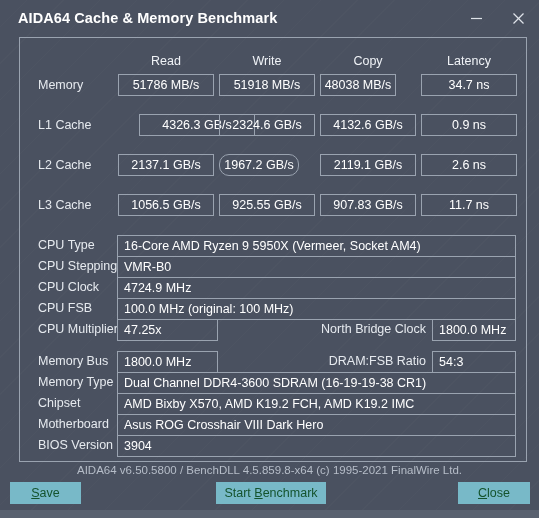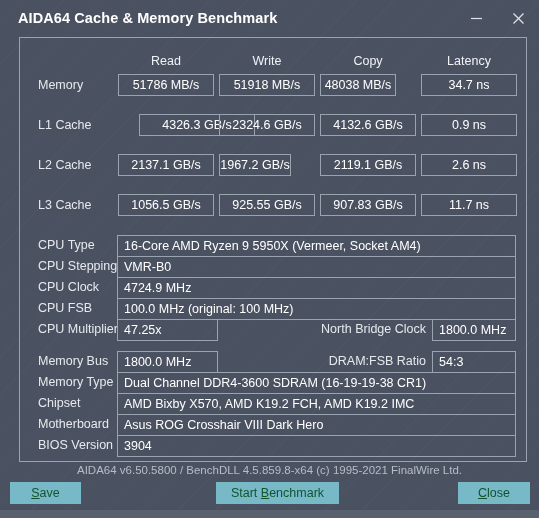--- a/index.html
+++ b/index.html
@@ -171,21 +171,21 @@
     <div class="box center" style="left:401px; top:36px; width:96px;">34.7 ns</div>
 
     <div class="lbl" style="left:18px; top:80px;">L1 Cache</div>
     <div class="box center" style="left:98px;  top:76px; width:116px;margin-left:21px;">4326.3 GB/s</div>
     <div class="box center" style="left:199px; top:76px; width:96px;">2324.6 GB/s</div>
     <div class="box center" style="left:300px; top:76px; width:96px;">4132.6 GB/s</div>
     <div class="box center" style="left:401px; top:76px; width:96px;">0.9 ns</div>
 
     <div class="lbl" style="left:18px; top:120px;">L2 Cache</div>
     <div class="box center" style="left:98px;  top:116px; width:96px;">2137.1 GB/s</div>
-    <div class="box center" style="left:199px; top:116px; width:72px;">1967.2 GB/s</div>
+    <div class="box center" style="left:199px; top:116px; width:80px;border-radius:10px;">1967.2 GB/s</div>
     <div class="box center" style="left:300px; top:116px; width:96px;">2119.1 GB/s</div>
     <div class="box center" style="left:401px; top:116px; width:96px;">2.6 ns</div>
 
     <div class="lbl" style="left:18px; top:160px;">L3 Cache</div>
     <div class="box center" style="left:98px;  top:156px; width:96px;">1056.5 GB/s</div>
     <div class="box center" style="left:199px; top:156px; width:96px;">925.55 GB/s</div>
     <div class="box center" style="left:300px; top:156px; width:96px;">907.83 GB/s</div>
     <div class="box center" style="left:401px; top:156px; width:96px;">11.7 ns</div>
 
     <div class="lbl" style="left:18px; top:200px;">CPU Type</div>
@@ -223,21 +223,21 @@
     <div class="box left" style="left:97px; top:397px; width:399px;">3904</div>
 
   </div>
 
   <div class="version">AIDA64 v6.50.5800 / BenchDLL 4.5.859.8-x64  (c) 1995-2021 FinalWire Ltd.</div>
 
   <button class="btn" style="left:10px; top:482px; width:71px;">
     <span><span></span><u>S</u><span>ave</span></span>
   </button>
 
-  <button class="btn" style="left:216px; top:482px; width:123px;">
+  <button class="btn" style="left:216px; top:482px; width:110px;">
     <span><span>Start </span><u>B</u><span>enchmark</span></span>
   </button>
 
   <button class="btn" style="left:458px; top:482px; width:72px;">
     <span><span></span><u>C</u><span>lose</span></span>
   </button>
 
   <div class="statusbar"></div>
 
 </div>

